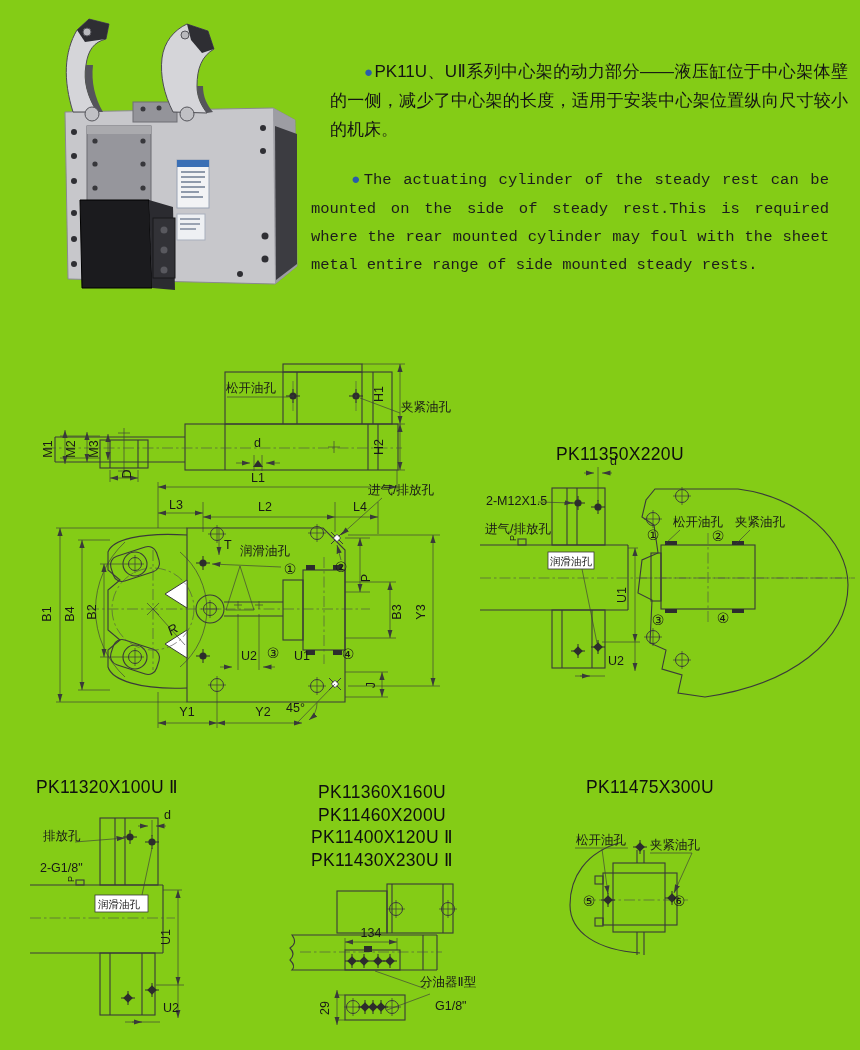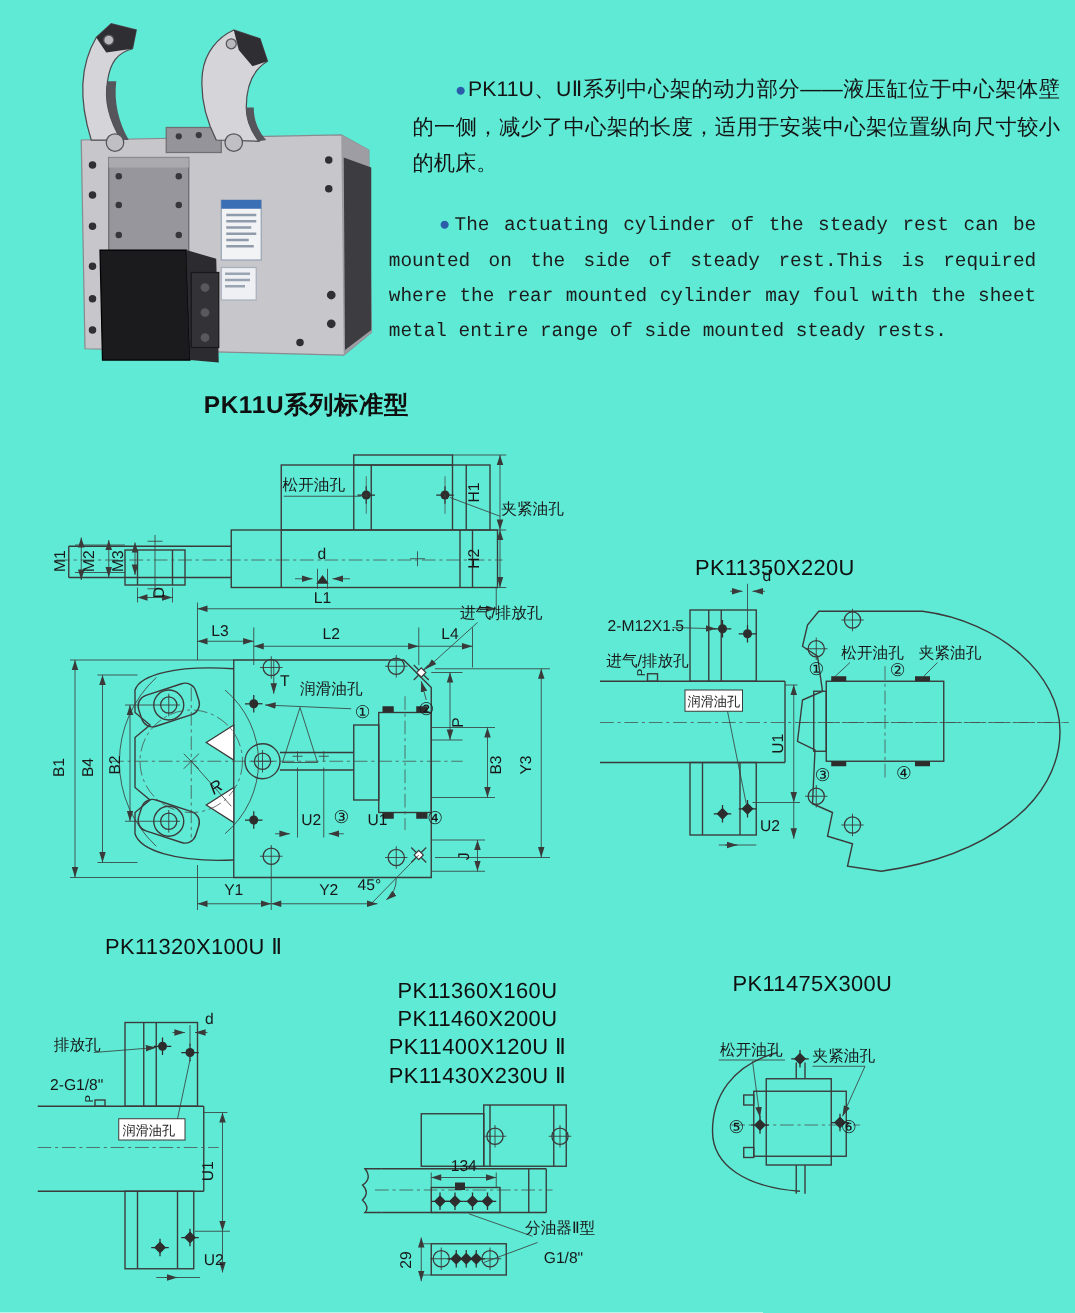--- a/index.html
+++ b/index.html
@@ -1,29 +1,29 @@
 <!DOCTYPE html>
 <html><head>
 <meta charset="utf-8">
 <style>
   html,body{margin:0;padding:0;background:#fff;}
-  .page{position:relative;width:860px;height:1050px;background:#5eead4;overflow:hidden;
+  .page{position:relative;width:860px;height:1050px;background:#84cc16;overflow:hidden;
         font-family:"Liberation Sans","DejaVu Sans",sans-serif;color:#1a1a1a;}
   .abs{position:absolute;}
   
   .intro-zh{left:330px;top:40px;width:518px;font-size:17px;line-height:29px;
             text-align:justify;text-indent:2em;color:#141414;}
   .intro-en{left:311px;top:150px;width:518px;font-size:15.5px;line-height:28px;
             text-align:justify;text-indent:2.6em;color:#1c1c1c;font-family:Liberation Mono, monospace;}
   .bullet{color:#2a5caa;font-size:15px;margin-right:1px;}
   
   .sec-title{left:163px;top:310px;font-size:19.5px;font-weight:600;color:#0f0f0f;letter-spacing:0.5px;}
   .draw-title{font-size:17.5px;font-weight:400;color:#0f0f0f;letter-spacing:0.3px;}
   .t-11350{left:556px;top:444px;}
-  .t-11320{left:36px;top:747px;margin-left:48px;}
+  .t-11320{left:36px;top:777px;}
   .t-11475{left:586px;top:777px;}
   .t-group{left:311px;top:781px;line-height:22.5px;text-align:center;}
   
   svg{display:block;}
   .ln{stroke:#3a3a3a;stroke-width:1.1;fill:none;}
   .lt{stroke:#3a3a3a;stroke-width:0.65;fill:none;}
   .cl{stroke:#4a4a4a;stroke-width:0.6;fill:none;stroke-dasharray:11 3 2.5 3;}
   .fl{fill:#2d2d2d;stroke:none;}
   .wbox{fill:#fff;stroke:#3a3a3a;stroke-width:0.8;}
   text{fill:#181818;}
@@ -100,21 +100,20 @@
         <circle cx="228" cy="143" r="3" fill="#2f2f34"></circle>
       <circle cx="230" cy="228" r="3.5" fill="#2f2f34"></circle>
         <circle cx="230" cy="251" r="3.5" fill="#2f2f34"></circle>
       <circle cx="205" cy="266" r="3" fill="#2f2f34"></circle>
     </g>
   </svg>
 
   <p class="abs intro-zh"><span class="bullet">●</span><span>PK11U、UⅡ系列中心架的动力部分——液压缸位于中心架体壁的一侧，减少了中心架的长度，适用于安装中心架位置纵向尺寸较小的机床。</span></p>
   <p class="abs intro-en"><span class="bullet">●</span><span>The actuating cylinder of the steady rest can be mounted on the side of steady rest.This is required where the rear mounted cylinder may foul with the sheet metal entire range of side mounted steady rests.</span></p>
 
-  <div class="abs sec-title">PK11U系列标准型</div>
 
   <svg class="abs" style="left:30px;top:352px;" width="450" height="402" viewBox="0 0 450 402">
     <defs>
       <marker id="ae" markerWidth="10" markerHeight="8" refX="8.5" refY="3" orient="auto" markerUnits="userSpaceOnUse">
         <path d="M0,0.4 L8.5,3 L0,5.6 Z" fill="#3a3a3a"></path>
       </marker>
       <marker id="as" markerWidth="10" markerHeight="8" refX="0.5" refY="3" orient="auto" markerUnits="userSpaceOnUse">
         <path d="M8.5,0.4 L0.5,3 L8.5,5.6 Z" fill="#3a3a3a"></path>
       </marker>
       <g id="boltf">

